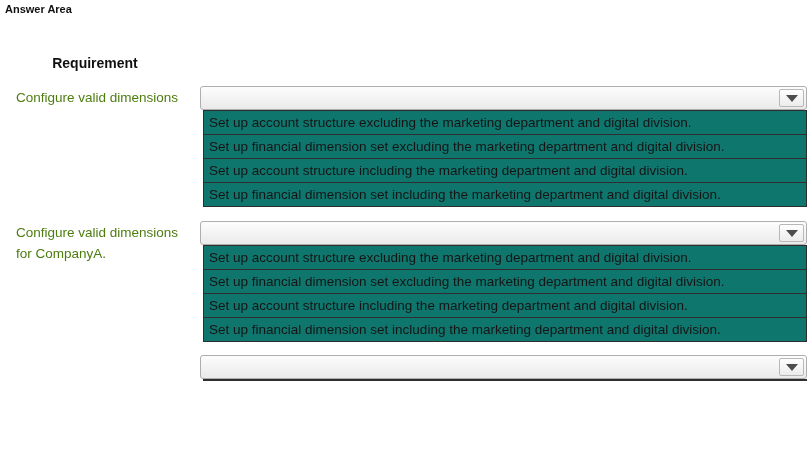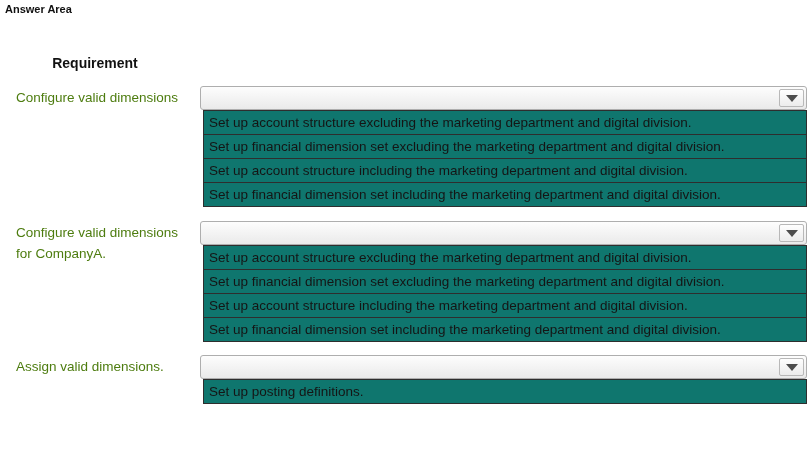--- a/index.html
+++ b/index.html
@@ -87,26 +87,22 @@
       <span class="arrow-glyph"></span>
     </div>
   </div>
   <div class="opts" style="top:245px;">
     <div class="opt">Set up account structure excluding the marketing department and digital division.</div>
     <div class="opt">Set up financial dimension set excluding the marketing department and digital division.</div>
     <div class="opt">Set up account structure including the marketing department and digital division.</div>
     <div class="opt">Set up financial dimension set including the marketing department and digital division.</div>
   </div>
 
-  <div class="req-label" style="top:356px;">
-    <span>Assign valid dimensions.</span>
-  </div>
   <div class="combo" style="top:355px;">
     <div class="combo-value"></div>
     <div class="combo-btn">
       <span class="arrow-glyph"></span>
     </div>
   </div>
   <div class="opts" style="top:379px;">
-    <div class="opt">Set up posting definitions.</div>
   </div>
 
 </div>
 
 </body></html>

